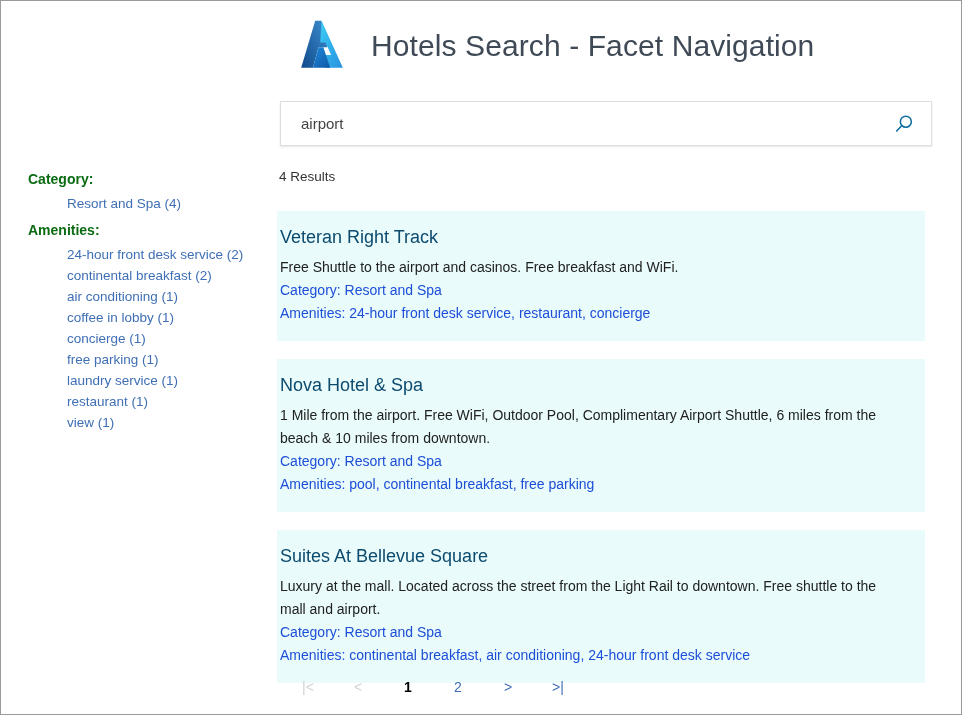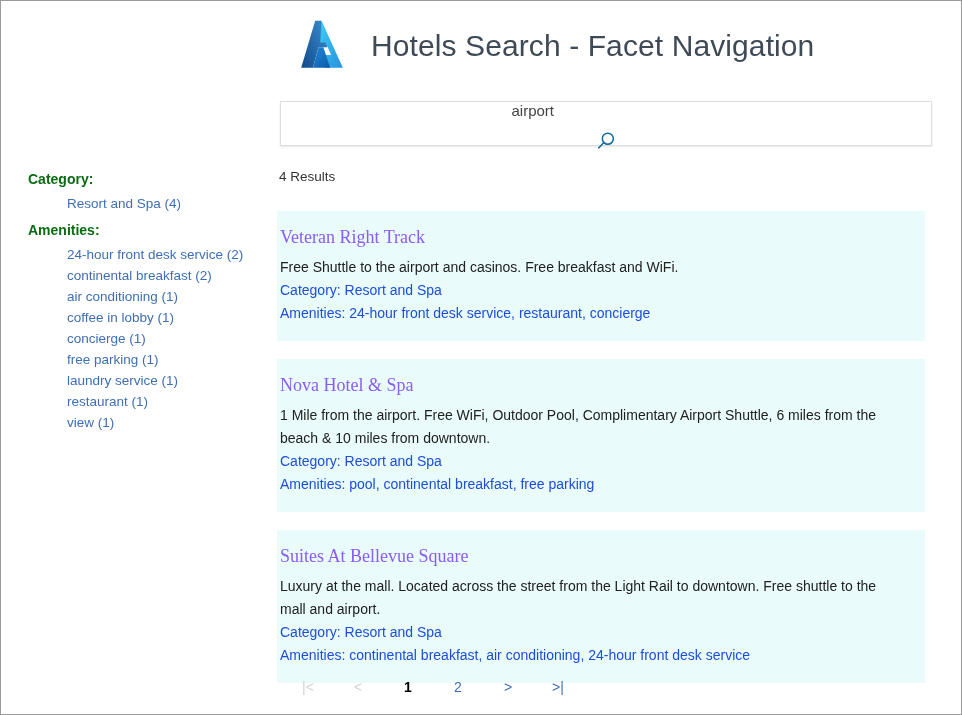--- a/index.html
+++ b/index.html
@@ -54,21 +54,20 @@
     left: 279px;
     top: 100px;
     width: 652px;
     height: 45px;
     box-sizing: border-box;
     background: #ffffff;
     border: 1px solid #dedede;
     box-shadow: 0 1px 2px rgba(0,0,0,0.10);
     display: flex;
     align-items: center;
-    flex-direction: column;
   }
   .search-input {
     flex: 1 1 auto;
     border: 0;
     outline: none;
     background: transparent;
     font-family: "Liberation Sans", sans-serif;
     font-size: 15px;
     color: #444444;
     padding: 0 10px 0 20px;
@@ -133,28 +132,28 @@
   .result-card {
     background: #e9fbfb;
     padding: 14px 0 16px 0;
     margin-bottom: 18px;
     width: 648px;
     box-sizing: border-box;
   }
   .result-inner { padding: 0 8px 0 3px; }
   .result-title {
     display: block;
-    color: #8b5cf6;
+    color: #0c4a6e;
     font-size: 18px;
     font-weight: 400;
     text-decoration: none;
     line-height: 24px;
     margin-bottom: 7px;
     cursor: pointer;
-    font-family: Liberation Serif, serif;
+    font-family: Liberation Sans, sans-serif;
   }
   .result-desc {
     font-size: 14px;
     color: #212121;
     line-height: 23px;
     margin: 0 0 0 0;
     max-width: 610px;
     font-family: "Liberation Sans", sans-serif;
   }
   .result-meta {

